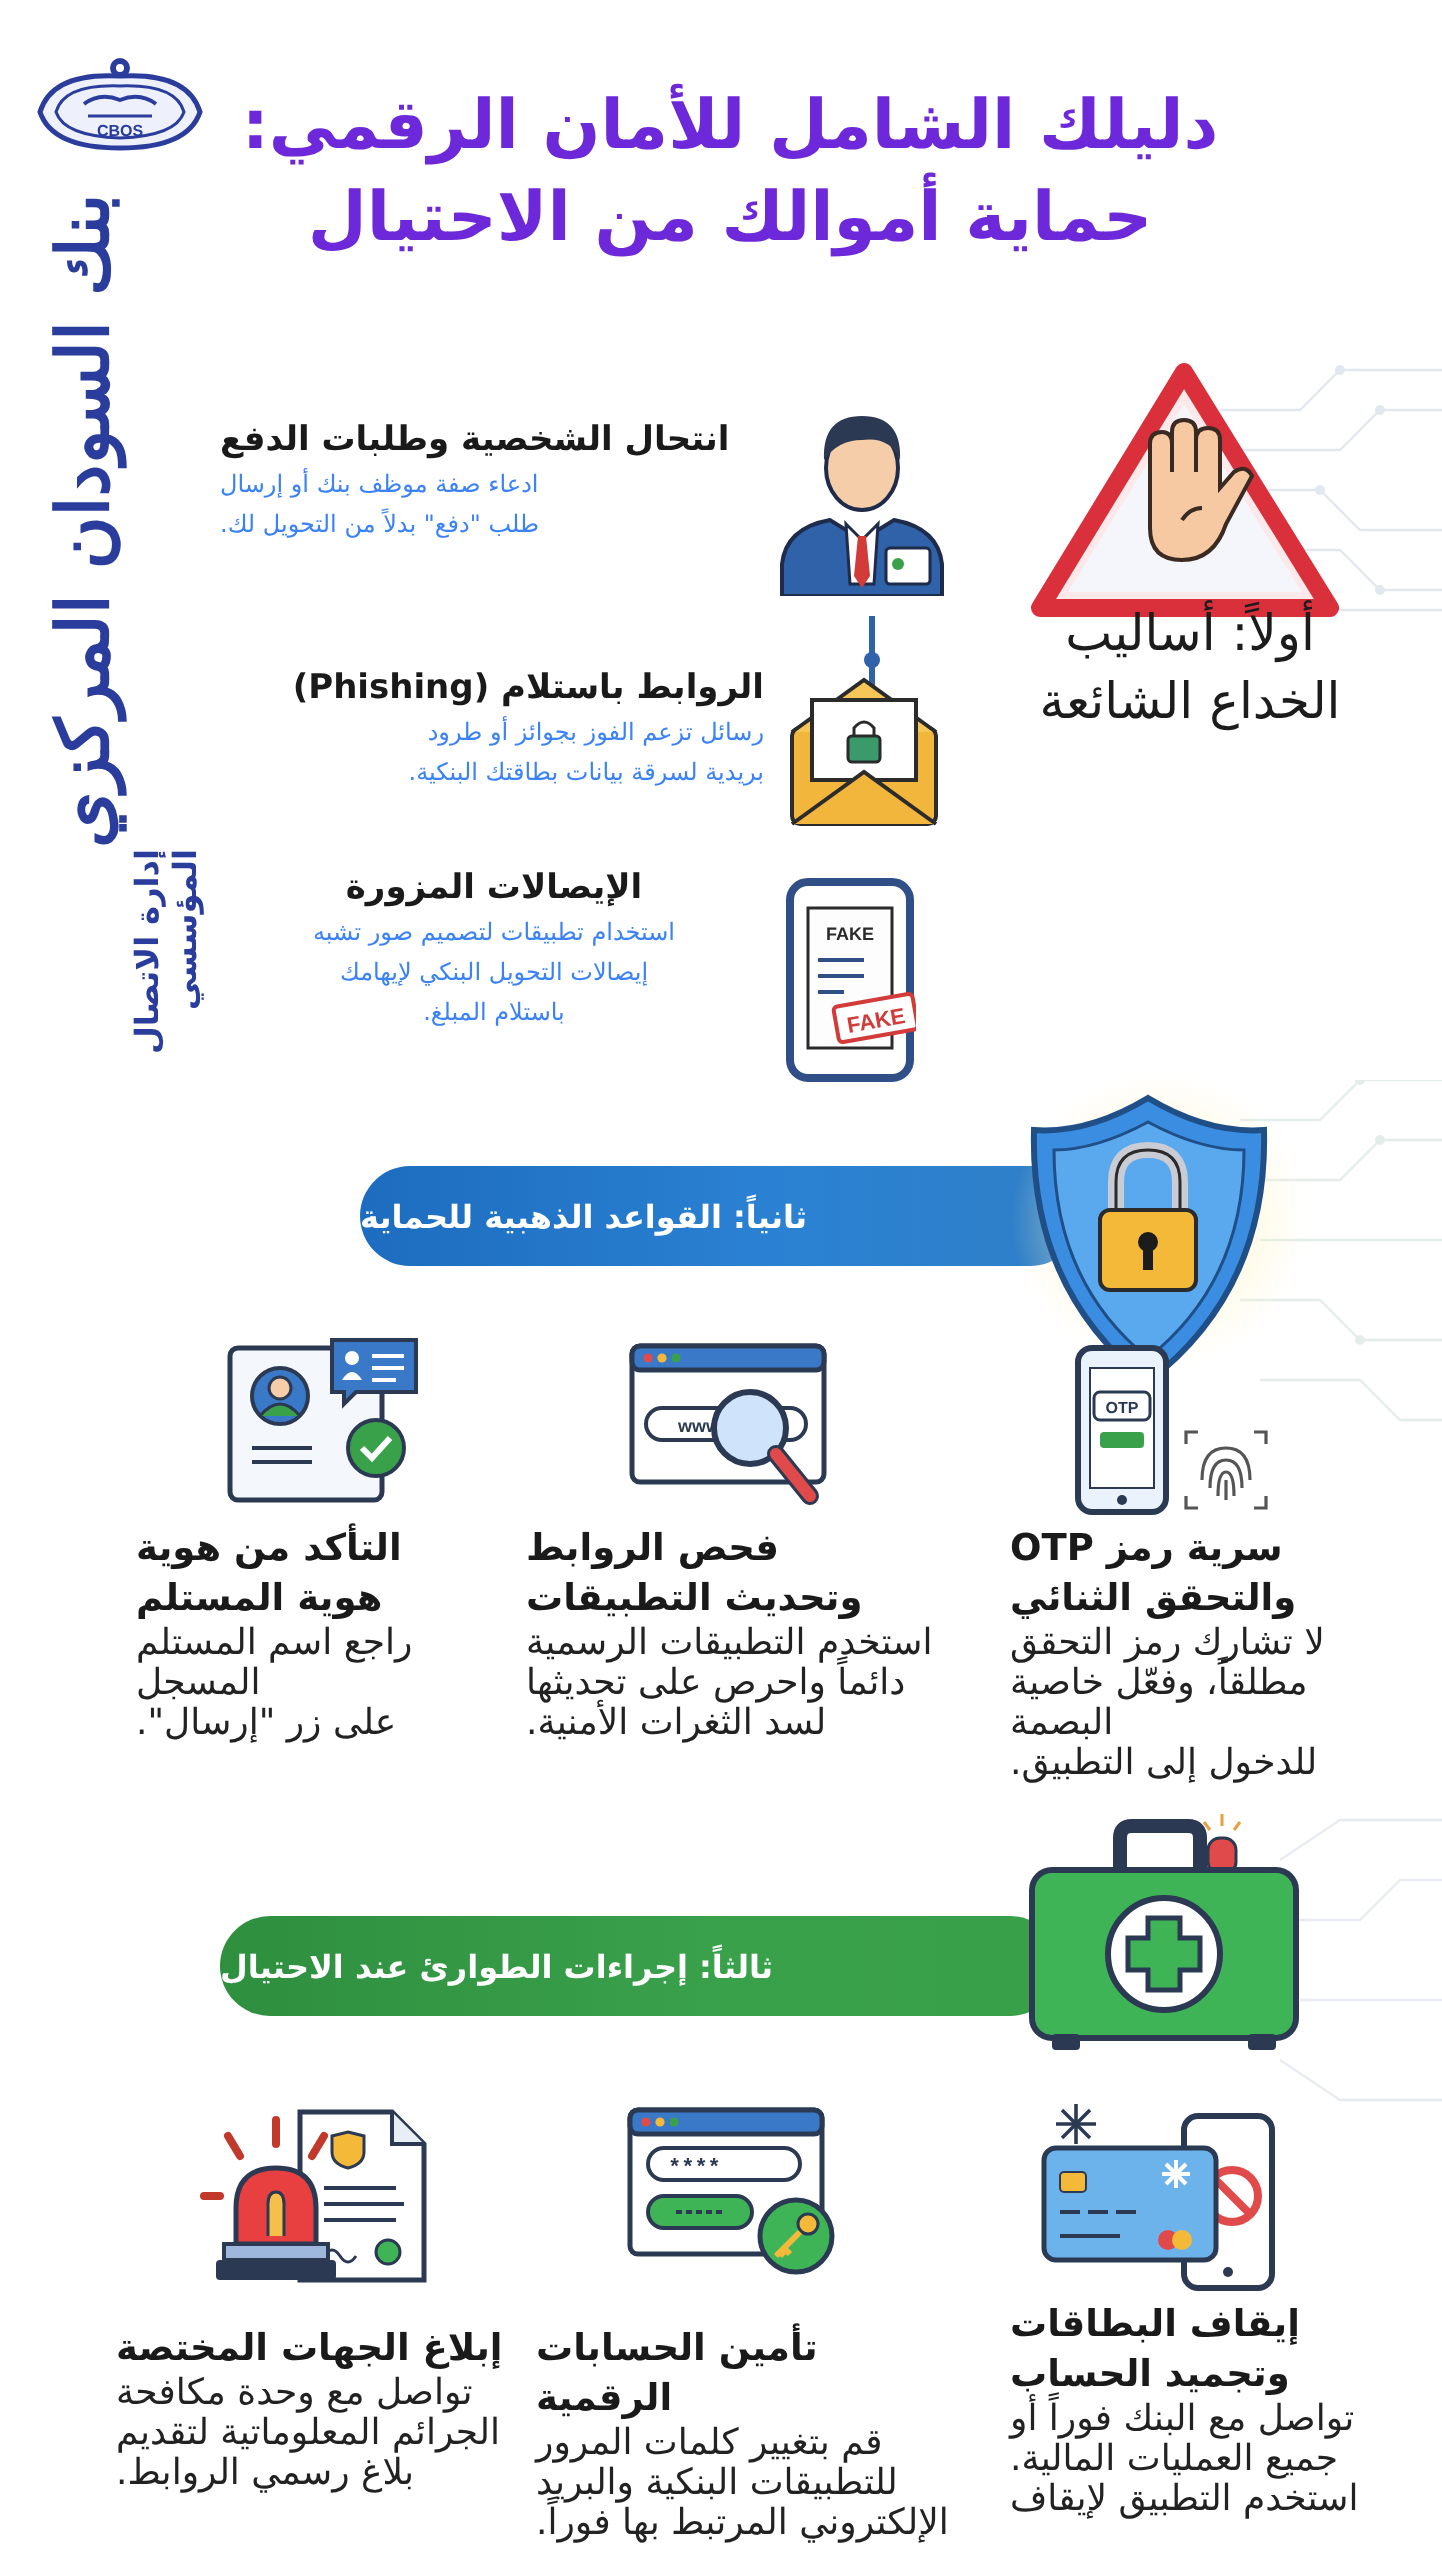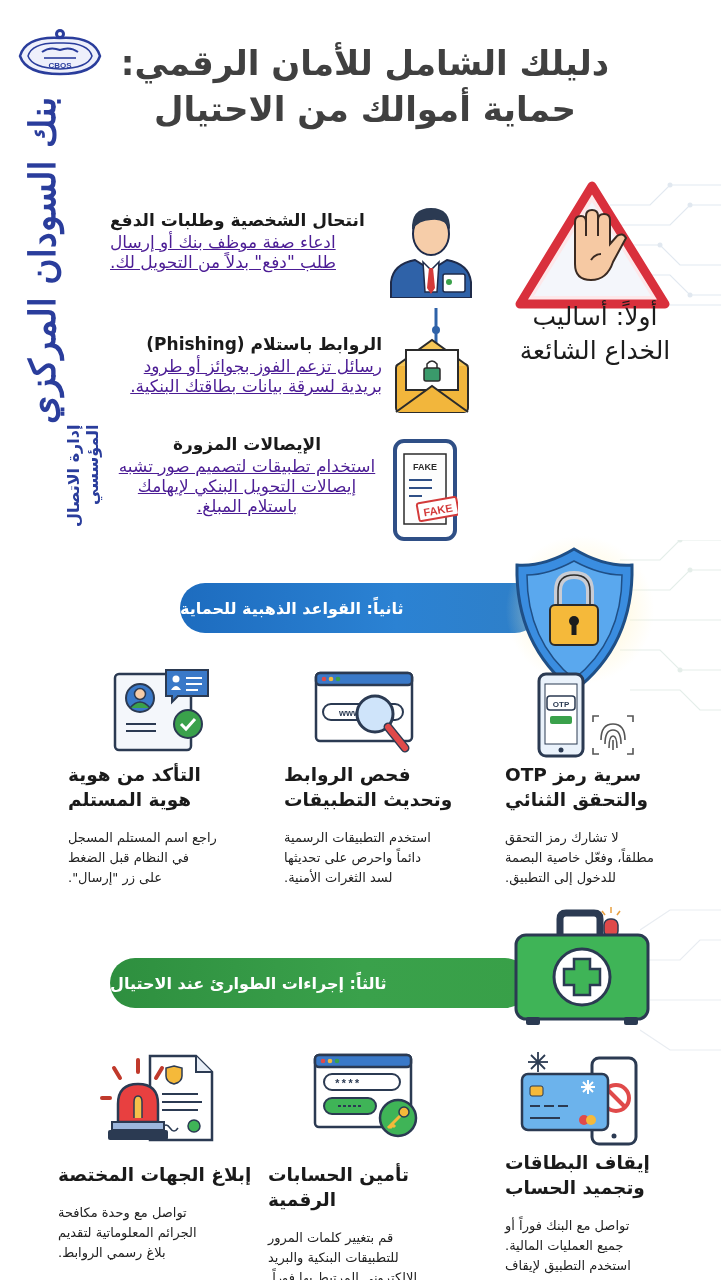--- a/index.html
+++ b/index.html
@@ -13,44 +13,44 @@
   .bank-name { left: 12px; top: 95px; width: 60px; height: 330px;
     writing-mode: vertical-rl; transform: rotate(180deg);
     font-family: "DejaVu Serif", serif; font-size: 36px; font-weight: bold; color: #2a3d9c;
     display:flex; align-items:center; justify-content:center; letter-spacing: -1px; }
   .dept-name { left: 66px; top: 425px; width: 34px; height: 130px;
     writing-mode: vertical-rl; transform: rotate(180deg);
     font-size: 16px; font-weight: bold; color: #2a3d9c;
     display:flex; align-items:center; justify-content:center; }
 
   .title { left: 110px; top: 40px; width: 510px; text-align: center; font-weight: bold;
-    font-size: 34px; line-height: 46px; color: #404040; }
+    font-size: 34px; line-height: 46px; color: #6d28d9; }
 
   
   .circuit { opacity: 0.55; }
 
   
   .sec1-label { left: 500px; top: 300px; width: 190px; text-align: center; font-weight: normal;
     font-size: 25px; line-height: 34px; }
   .item-row { width: 370px; }
   .item-title { font-weight: bold; font-size: 17px; line-height: 24px; color: #1a1a1a; }
-  .item-desc { font-size: 17px; line-height: 20px; color: #4c1d95; text-decoration: underline; }
+  .item-desc { font-size: 12px; line-height: 20px; color: #3b82f6; }
 
   
   .banner { height: 50px; border-radius: 25px; color: #fff; font-weight: bold; font-size: 16px;
     display: flex; align-items: center; justify-content: flex-end; padding-right: 28px; }
   .banner.blue { left: 180px; top: 583px; width: 360px;
     background: linear-gradient(90deg, #1d6cbf 0%, #2b82d3 60%, #2f7fc7 100%); }
   .banner.green { left: 110px; top: 958px; width: 420px;
     background: linear-gradient(90deg, #2e8f3f 0%, #3aa14b 60%, #38a048 100%); }
 
   
   .col { width: 200px; text-align: left; }
   .col-title { font-weight: bold; font-size: 18.5px; line-height: 25px; color: #1a1a1a; }
-  .col-desc { font-size: 13px; line-height: 20px; color: #222; margin-top: 16px; }
+  .col-desc { font-size: 18px; line-height: 20px; color: #222; margin-top: 0; }
 </style>
 </head>
 <body>
 
 <div class="abs logo">
   <svg width="88" height="52" viewBox="0 0 88 52">
     <path d="M4 28 Q10 8 44 10 Q78 8 84 28 Q78 46 44 46 Q10 46 4 28Z" fill="#eef0fb" stroke="#2a3d9c" stroke-width="2.5"></path>
     <path d="M12 28 Q16 14 44 15 Q72 14 76 28 Q72 40 44 41 Q16 40 12 28Z" fill="none" stroke="#2a3d9c" stroke-width="1.5"></path>
     <circle cx="44" cy="6" r="5" fill="#2a3d9c"></circle>
       <circle cx="44" cy="6" r="2" fill="#fff"></circle>
@@ -216,21 +216,21 @@
   <rect x="3" y="3" width="96" height="12" rx="4" fill="#3a79c8" stroke="#2b3a52" stroke-width="2.5"></rect>
   <circle cx="11" cy="9" r="2.3" fill="#e04a4a"></circle>
     <circle cx="18" cy="9" r="2.3" fill="#f5b93a"></circle>
     <circle cx="25" cy="9" r="2.3" fill="#3aa14b"></circle>
   <rect x="10" y="34" width="80" height="16" rx="8" fill="#fff" stroke="#2b3a52" stroke-width="2"></rect>
   <text x="26" y="46" font-family="Liberation Sans, sans-serif" font-size="9" font-weight="bold" fill="#2b3a52">www</text>
   <circle cx="62" cy="44" r="18" fill="#cfe4fa" stroke="#2b3a52" stroke-width="3"></circle>
   <path d="M75 57 L92 78" stroke="#2b3a52" stroke-width="9" stroke-linecap="round"></path>
   <path d="M75 57 L92 78" stroke="#e04a4a" stroke-width="6" stroke-linecap="round"></path>
 </svg>
-<div class="abs col rtl" style="left:284px;top:762px;width:205px">
+<div class="abs col rtl" style="left:263px;top:762px;width:205px">
   <div class="col-title">فحص الروابط</div>
   <div class="col-title">وتحديث التطبيقات</div>
   <div class="col-desc">
     <div>استخدم التطبيقات الرسمية</div>
     <div>دائماً واحرص على تحديثها</div>
     <div>لسد الثغرات الأمنية.</div>
   </div>
 </div>
 
 <svg class="abs" style="left:112px;top:668px" width="100" height="86" viewBox="0 0 100 86">
@@ -251,21 +251,20 @@
       <line x1="74" y1="22" x2="86" y2="22"></line>
     </g>
   <circle cx="76" cy="56" r="14" fill="#3aa14b" stroke="#2b3a52" stroke-width="2"></circle>
   <path d="M69 56 L74 61 L83 51" stroke="#fff" stroke-width="3" fill="none"></path>
 </svg>
 <div class="abs col rtl" style="left:68px;top:762px;width:200px">
   <div class="col-title">التأكد من هوية</div>
   <div class="col-title">هوية المستلم</div>
   <div class="col-desc">
     <div>راجع اسم المستلم المسجل</div>
-    <div>في النظام قبل الضغط</div>
     <div>على زر "إرسال".</div>
   </div>
 </div>
 
 <div class="abs banner green rtl">ثالثاً: إجراءات الطوارئ عند الاحتيال</div>
 <svg class="abs" style="left:512px;top:905px" width="145" height="125" viewBox="0 0 145 125">
   <path d="M48 30 V14 Q48 8 54 8 H82 Q88 8 88 14 V30" stroke="#2b3a52" stroke-width="7" fill="none"></path>
   <rect x="92" y="14" width="14" height="18" rx="6" fill="#e04a4a" stroke="#2b3a52" stroke-width="1.5"></rect>
   <g stroke="#e8a040" stroke-width="1.5">
       <line x1="99" y1="2" x2="99" y2="8"></line>

